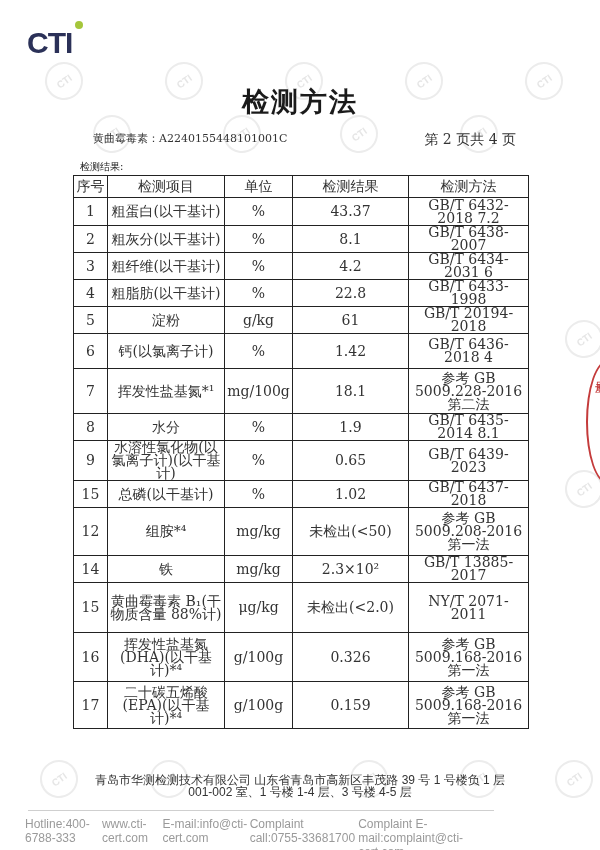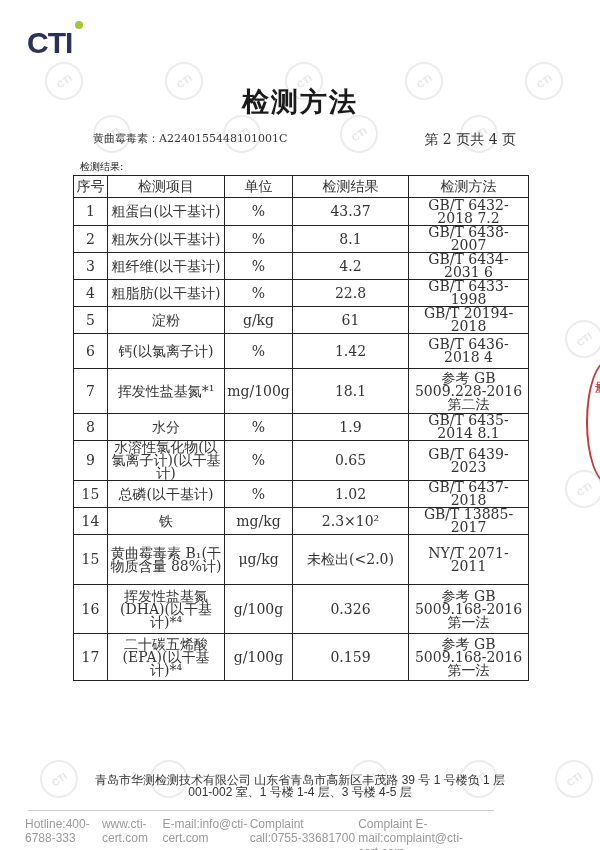--- a/index.html
+++ b/index.html
@@ -150,20 +150,27 @@
       <td>0.65</td>
       <td>GB/T 6439-2023</td>
     </tr>
     <tr style="height:22px">
       <td>15</td>
       <td>总磷(以干基计)</td>
       <td>%</td>
       <td>1.02</td>
       <td>GB/T 6437-2018</td>
     </tr>
+    <tr style="height:48px">
+      <td>12</td>
+      <td>组胺*⁴</td>
+      <td>mg/kg</td>
+      <td>未检出(&lt;50)</td>
+      <td>参考 GB 5009.208-2016 第一法</td>
+    </tr>
     <tr style="height:22px">
       <td>14</td>
       <td>铁</td>
       <td>mg/kg</td>
       <td>2.3×10²</td>
       <td>GB/T 13885-2017</td>
     </tr>
     <tr style="height:50px">
       <td>15</td>
       <td>黄曲霉毒素 B₁(干物质含量 88%计)</td>

